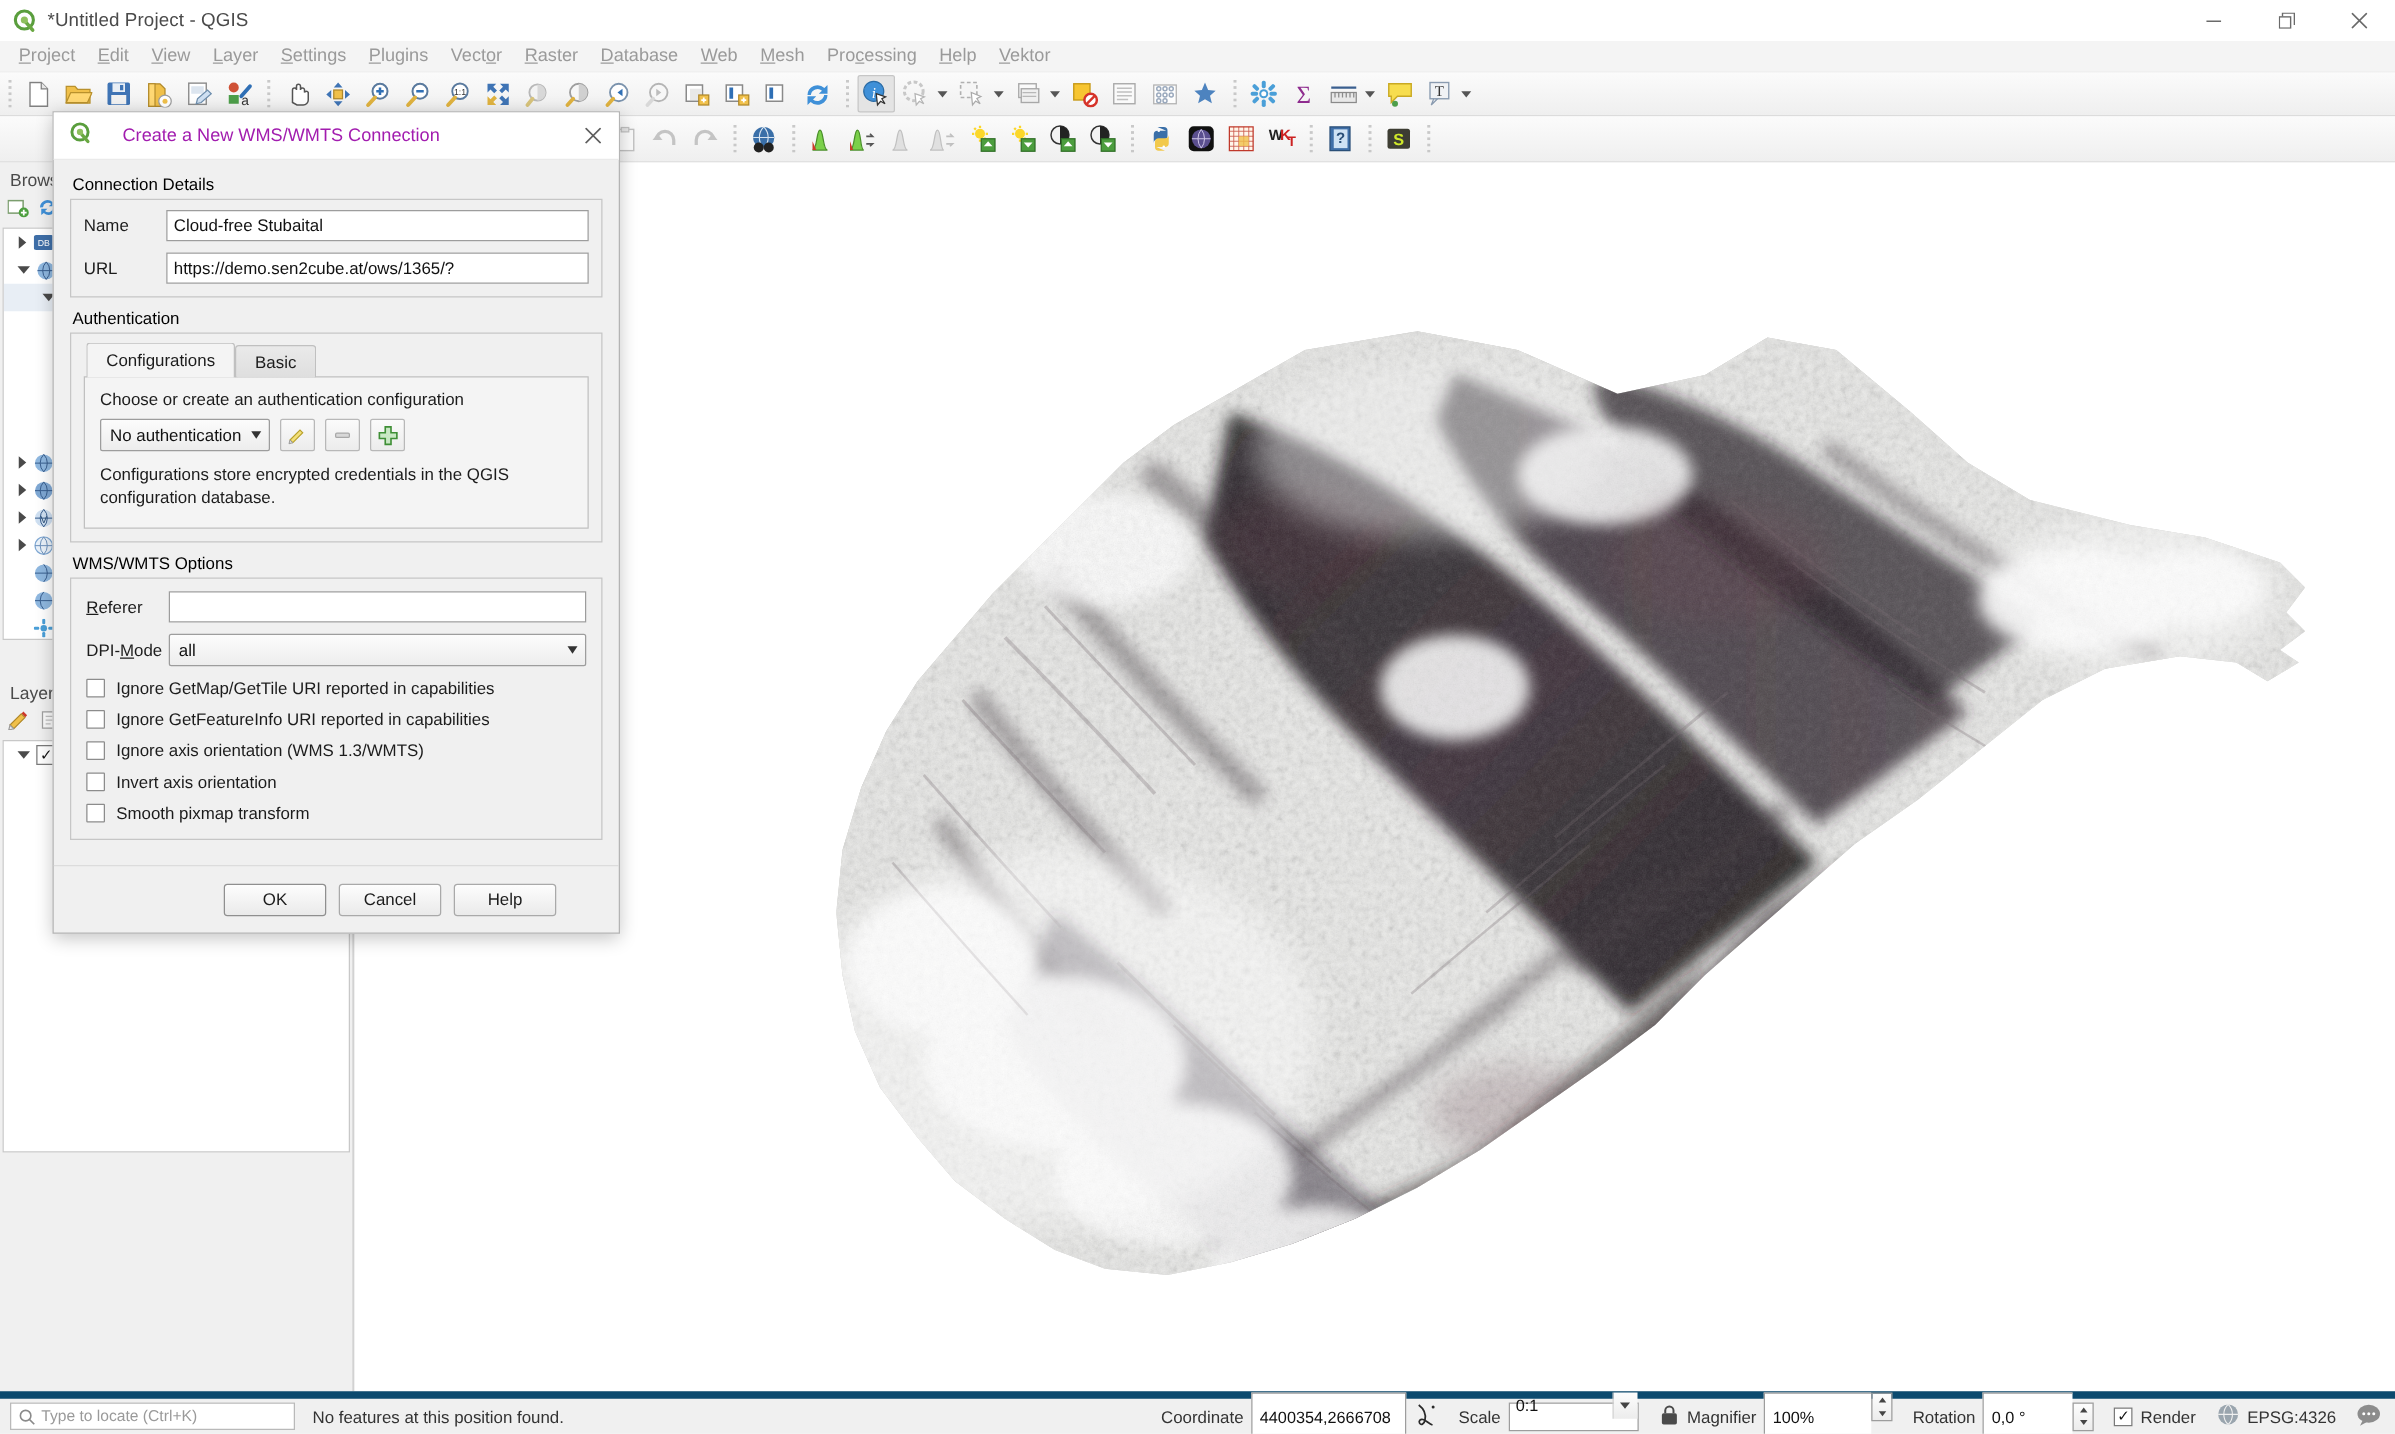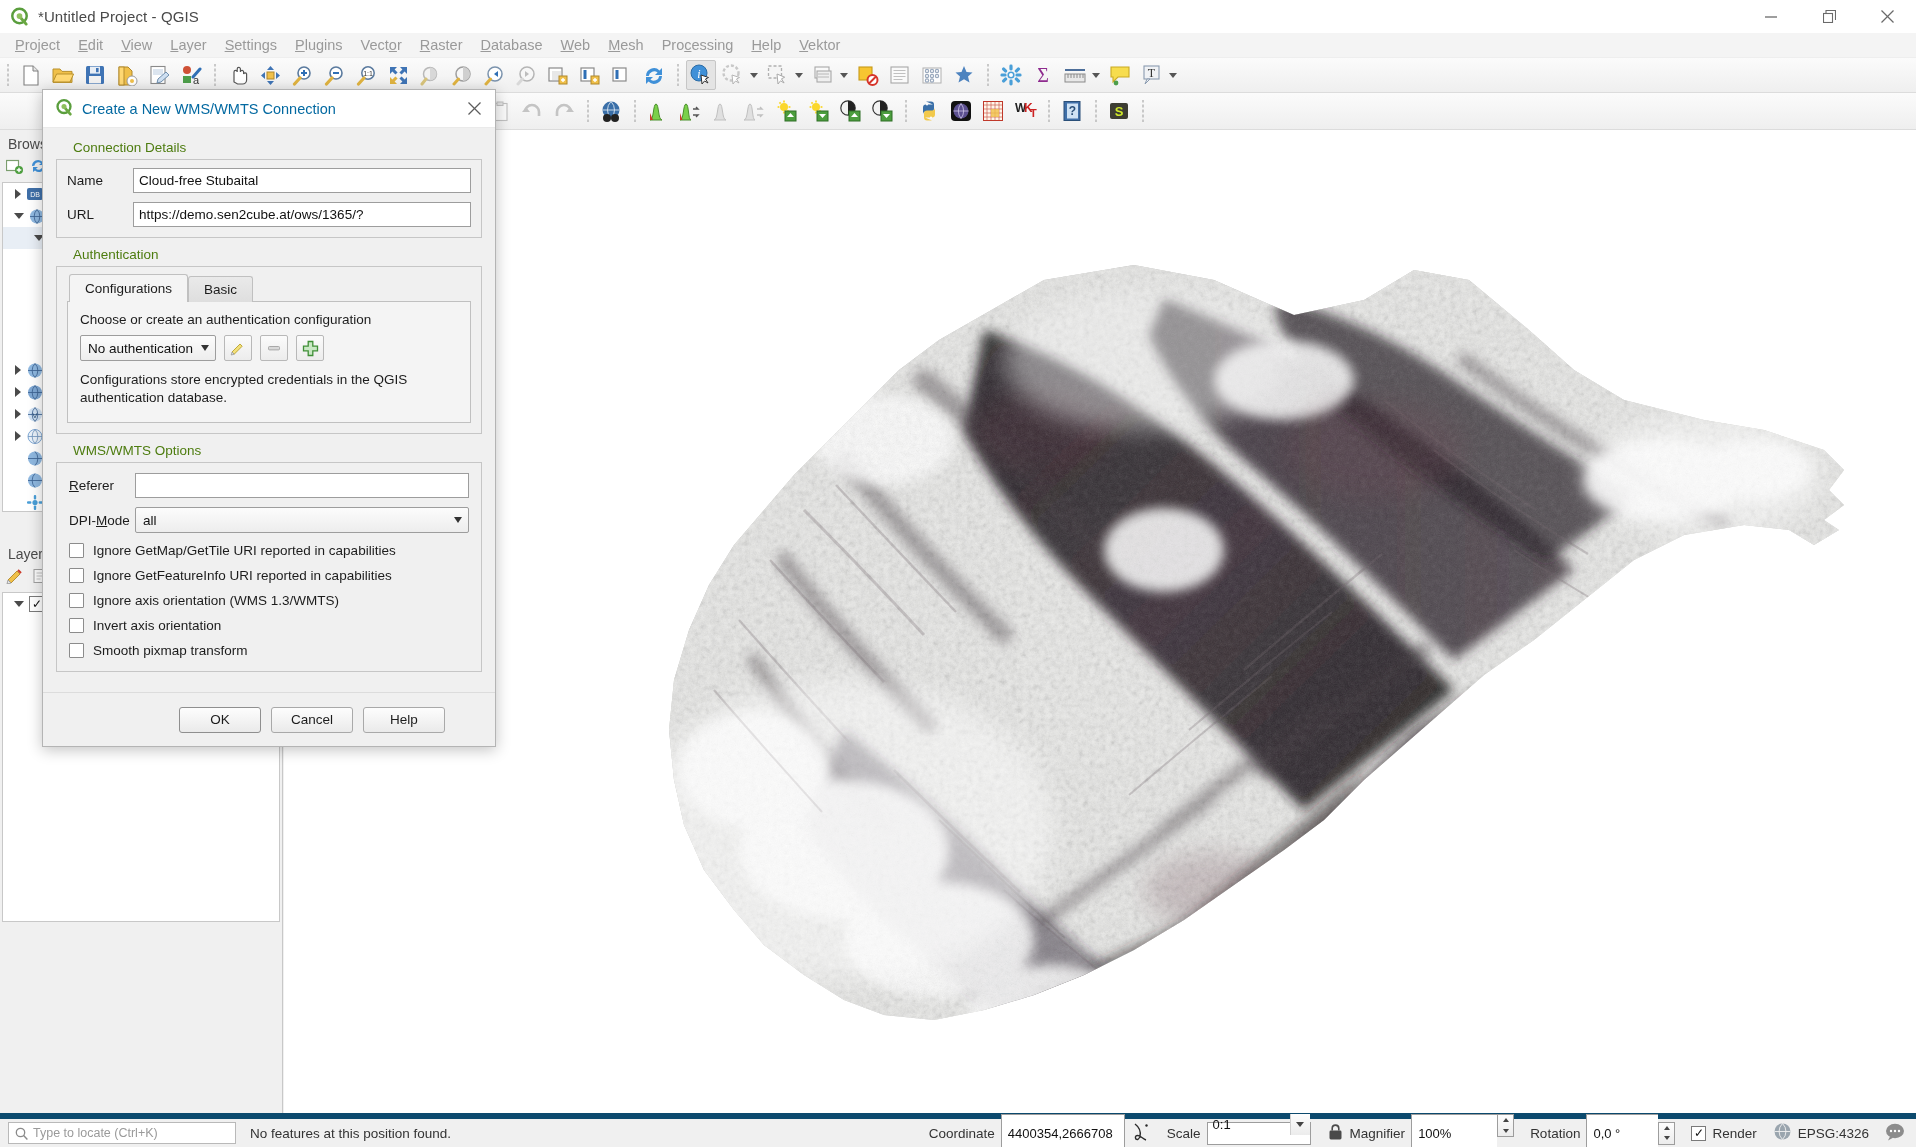--- a/index.html
+++ b/index.html
@@ -193,28 +193,28 @@
     border: 1px solid #b4b4b4;
     box-shadow: 0 3px 14px rgba(0,0,0,.24);
     z-index: 50;
   }
   #dlg-title {
     height: 38px; background: #ffffff;
     display: flex; align-items: center; padding: 0 6px 0 12px;
     border-bottom: 1px solid #eaeaea;
   }
   #dlg-title .t {
-    font-size: 14.5px; color: #0369a1; margin-left: 9px; flex: 1;
+    font-size: 14.5px; color: #a21caf; margin-left: 25px; flex: 1;
   }
   #dlg-close {
     width: 30px; height: 30px; display: flex;
     align-items: center; justify-content: center; color: #5d5d5d;
   }
   #dlg-body { padding: 8px 13px 0 13px; }
-  .grp-label { font-size: 13.5px; color: #4d7c0f; margin: 4px 0 4px 17px; }
+  .grp-label { font-size: 13.5px; color: #000000; margin: 4px 0 4px 2px; }
   .groupbox {
     border: 1px solid #c6c6c6; background: #f0f0f0;
     padding: 10px 12px 12px 12px;
   }
   .form-row { display: flex; align-items: center; margin-bottom: 9px; }
   .form-row:last-child { margin-bottom: 0; }
   .form-label {
     font-size: 13.5px; color: #1c1c1c; width: 66px;
     display: flex; align-items: center;
   }
@@ -1141,21 +1141,21 @@
               <svg width="16" height="16">
                   <rect x="2.5" y="6.5" width="11" height="3.4" rx="1" fill="#d8d8d8" stroke="#a8a8a8" stroke-width="1"></rect>
                 </svg>
             </div>
             <div class="iconbtn">
               <svg width="17" height="17">
                   <path d="M6.2 1.5 h4.6 v4.7 h4.7 v4.6 h-4.7 v4.7 h-4.6 v-4.7 h-4.7 v-4.6 h4.7 z" fill="#c9e8c4" stroke="#3f8f36" stroke-width="1.3"></path>
                 </svg>
             </div>
           </div>
-          <div class="descbox">Configurations store encrypted credentials in the QGIS authentication database.</div>
+          <div class="descbox">Configurations store encrypted credentials in the QGIS configuration database.</div>
         </div>
       </div>
 
       <div class="grp-label" style="margin-top:9px">WMS/WMTS Options</div>
       <div class="groupbox" style="padding:10px 12px 13px 12px">
         <div class="form-row">
           <div class="form-label"><u class="acc">R</u>eferer</div>
           <div class="text-input"></div>
         </div>
         <div class="form-row">

